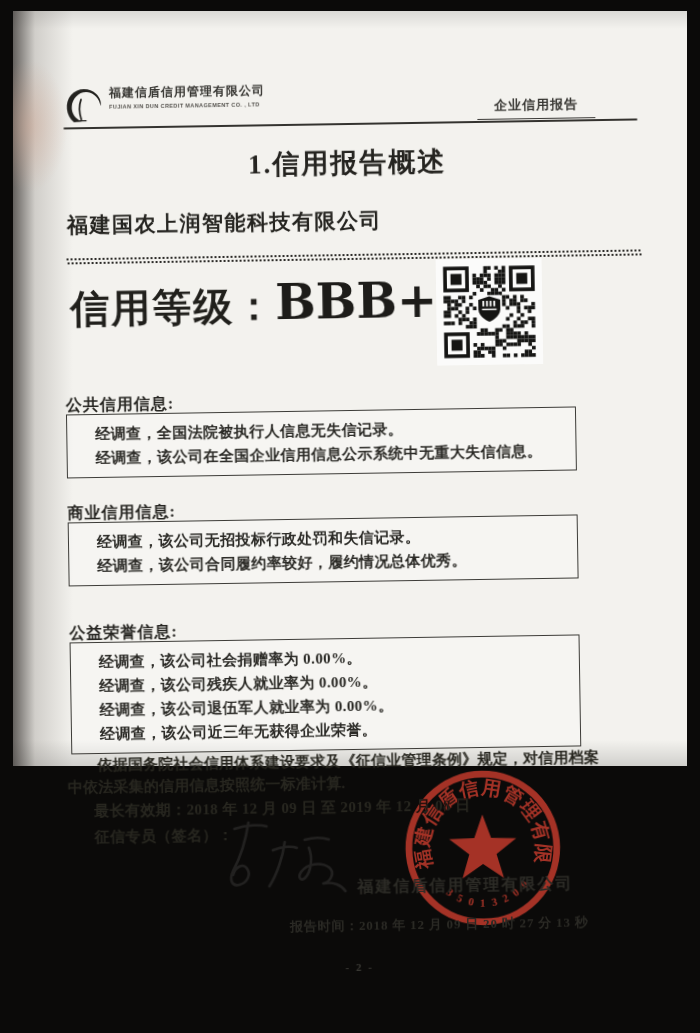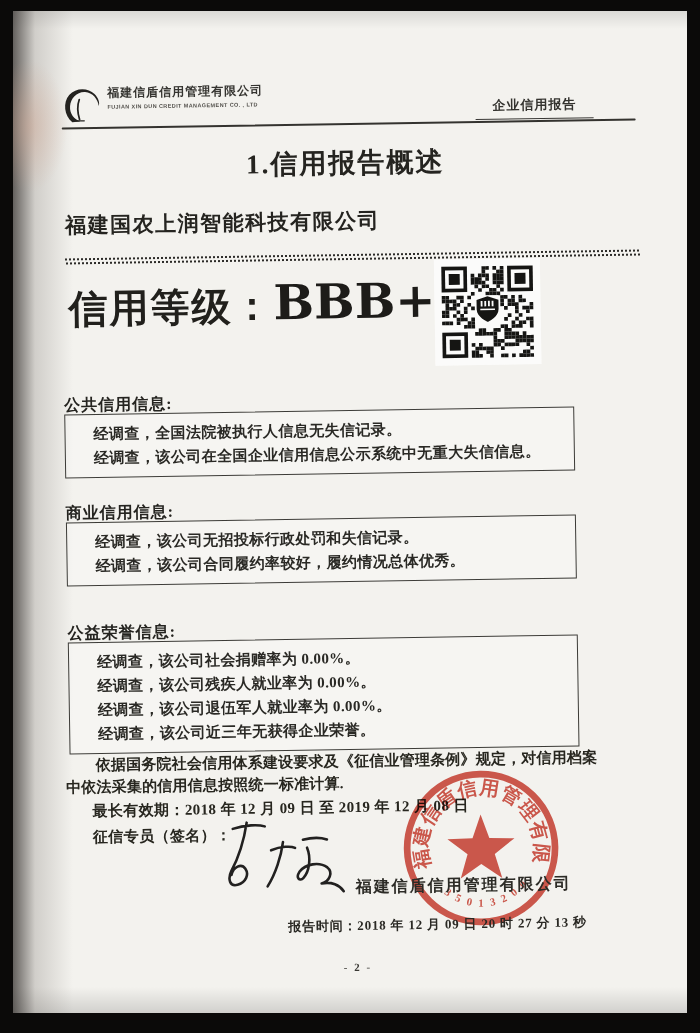--- a/index.html
+++ b/index.html
@@ -2,21 +2,21 @@
 <html><head>
 <meta charset="utf-8">
 <style>
   html,body{margin:0;padding:0;}
   body{
     width:700px;height:1033px;position:relative;overflow:hidden;
     background:#0b0a09;
     font-family:"Liberation Serif","DejaVu Serif",serif;
   }
   .paper{
-    position:absolute;left:13px;top:11px;width:674px;height:1002px;
+    position:absolute;left:13px;top:11px;width:674px;height:755px;
     background:
       radial-gradient(ellipse 55px 95px at 16px 115px, rgba(208,164,142,.45), rgba(208,164,142,0) 70%),
       linear-gradient(90deg, rgba(52,48,45,.75) 0, rgba(120,114,108,.28) 22px, rgba(0,0,0,0) 60px),
       linear-gradient(0deg, rgba(0,0,0,.14) 0, rgba(0,0,0,0) 26px),
       linear-gradient(180deg, rgba(0,0,0,.10) 0, rgba(0,0,0,0) 18px),
       #f3f2ee;
   }
   .sheet{
     position:absolute;inset:0;
     transform:rotate(-0.9deg);

